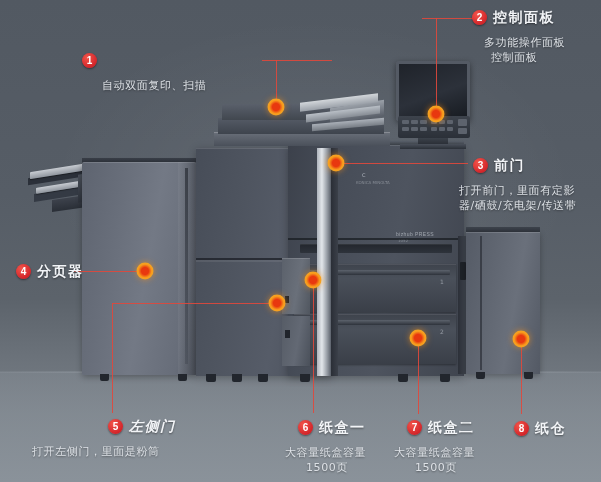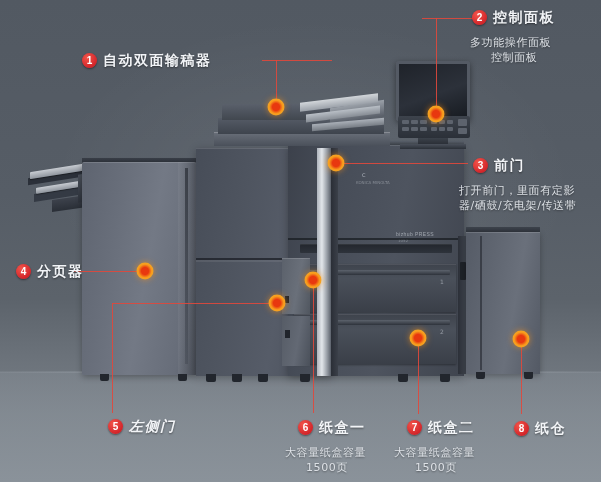--- a/index.html
+++ b/index.html
@@ -349,47 +349,48 @@
       <div class="key" style="left:60px;top:12px;width:9px;height:6px;"></div>
     </div>
     <div class="pc panel-stand"></div>
     <div class="pc panel-arm"></div>
   </div>
 
   <div class="line h" style="left:262px;top:60px;width:70px;"></div>
   <div class="line v" style="left:276px;top:60px;height:46px;"></div>
   <div class="dot" style="left:276px;top:107px;"></div>
   <div class="badge" style="left:82px;top:53px;">1</div>
-  <div class="ctitle" style="left:103px;top:52px;">自动双面输稿器</div>
+  <div class="cdesc" style="left:102px;top:78px;">自动双面复印、扫描</div>
 
   <div class="line h" style="left:422px;top:18px;width:56px;"></div>
   <div class="line v" style="left:436px;top:18px;height:97px;"></div>
   <div class="dot" style="left:436px;top:114px;"></div>
   <div class="badge" style="left:472px;top:10px;">2</div>
   <div class="ctitle" style="left:493px;top:9px;">控制面板</div>
-  <div class="cdesc" style="left:470px;top:35px;">多功能操作面板</div>
+  <div class="cdesc" style="left:484px;top:35px;">多功能操作面板</div>
   <div class="cdesc" style="left:491px;top:50px;">控制面板</div>
 
   <div class="line h" style="left:340px;top:163px;width:128px;"></div>
   <div class="dot" style="left:336px;top:163px;"></div>
   <div class="badge" style="left:473px;top:158px;">3</div>
   <div class="ctitle" style="left:494px;top:157px;text-align:right;">前门</div>
   <div class="cdesc" style="left:459px;top:183px;">打开前门，里面有定影</div>
   <div class="cdesc" style="left:459px;top:198px;">器/硒鼓/充电架/传送带</div>
 
   <div class="line h" style="left:74px;top:271px;width:66px;"></div>
   <div class="dot" style="left:145px;top:271px;"></div>
   <div class="badge" style="left:16px;top:264px;">4</div>
   <div class="ctitle" style="left:37px;top:263px;">分页器</div>
 
   <div class="line h" style="left:112px;top:303px;width:164px;"></div>
   <div class="line v" style="left:112px;top:303px;height:110px;"></div>
   <div class="dot" style="left:277px;top:303px;"></div>
   <div class="badge" style="left:108px;top:419px;">5</div>
   <div class="ctitle" style="left:129px;top:418px;font-style:italic;">左侧门</div>
+  <div class="cdesc" style="left:32px;top:444px;">打开左侧门，里面是粉筒</div>
 
   <div class="line v" style="left:313px;top:281px;height:132px;"></div>
   <div class="dot" style="left:313px;top:280px;"></div>
   <div class="badge" style="left:298px;top:420px;">6</div>
   <div class="ctitle" style="left:319px;top:419px;">纸盒一</div>
   <div class="cdesc" style="left:285px;top:445px;">大容量纸盒容量</div>
   <div class="cdesc center" style="left:285px;top:460px;width:84px;">1500页</div>
 
   <div class="line v" style="left:418px;top:339px;height:75px;"></div>
   <div class="dot" style="left:418px;top:338px;"></div>

